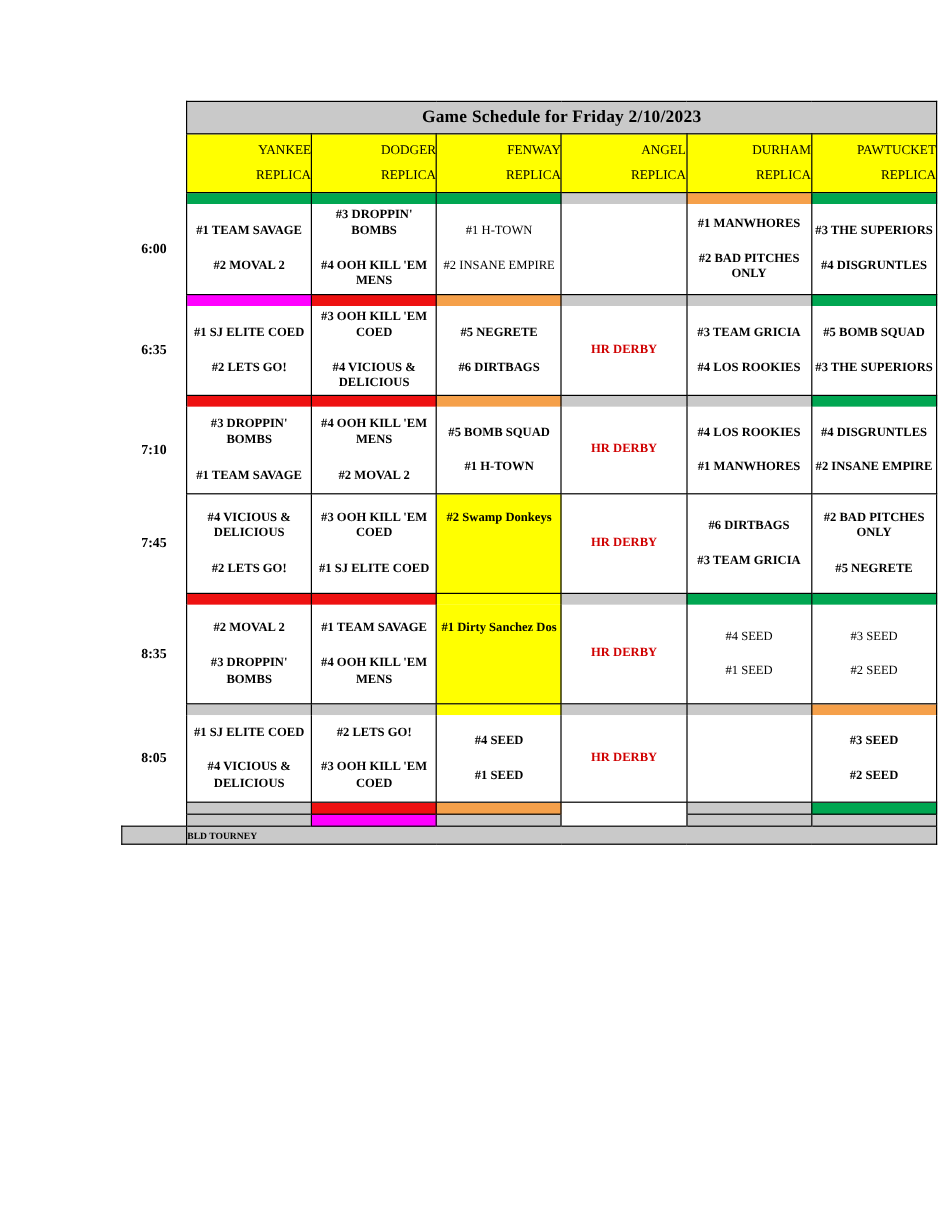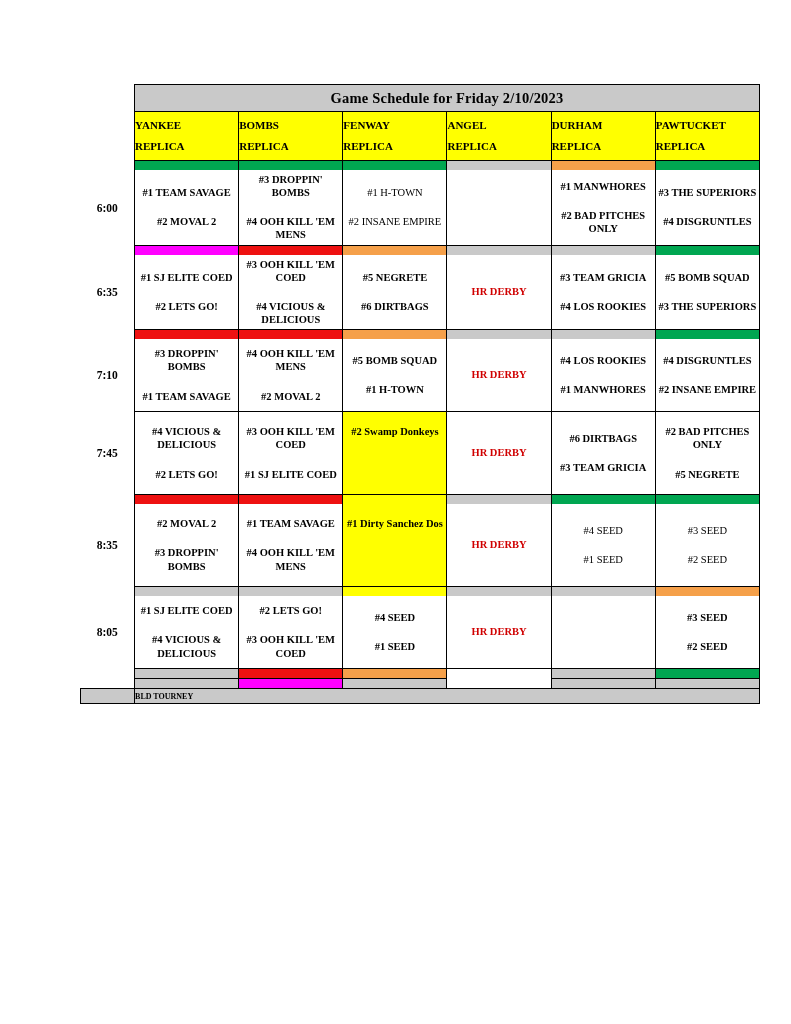--- a/index.html
+++ b/index.html
@@ -11,21 +11,21 @@
     width: 791px;
     height: 1024px;
     font-family: "Liberation Serif", serif;
     color: #000000;
   }
   .page {
     position: relative;
     width: 791px;
     height: 1024px;
     box-sizing: border-box;
-    padding: 84px 48px 0 80px;
+    padding: 84px 48px 0 101px;
   }
   table.schedule {
     border-collapse: collapse;
     table-layout: fixed;
     width: 680px;
   }
   table.schedule td, table.schedule th {
     padding: 0;
     margin: 0;
   }
@@ -42,22 +42,22 @@
     height: 26px;
     letter-spacing: .2px;
   }
   .time-blank {
     border: none;
     background: #ffffff;
   }
   .hdr-cell {
     background: #ffff00;
     border: 1px solid #000;
-    text-align: left;
-    font-weight: bold;
+    text-align: right;
+    font-weight: normal;
     font-size: 11px;
     height: 48px;
     line-height: 1.9;
   }
   .hdr-cell .l1 { display: block; }
   .hdr-cell .l2 { display: block; }
 
   .stripe-cell {
     height: 9px;
     border-left: 1px solid #000;
@@ -133,21 +133,21 @@
           <td class="time-blank"></td>
           <td class="title-cell" colspan="6">Game Schedule for Friday 2/10/2023</td>
         </tr>
         <tr>
           <td class="time-blank"></td>
           <td class="hdr-cell">
             <span class="l1">YANKEE</span>
             <span class="l2">REPLICA</span>
           </td>
           <td class="hdr-cell">
-            <span class="l1">BOMBS</span>
+            <span class="l1">DODGER</span>
             <span class="l2">REPLICA</span>
           </td>
           <td class="hdr-cell">
             <span class="l1">FENWAY</span>
             <span class="l2">REPLICA</span>
           </td>
           <td class="hdr-cell">
             <span class="l1">ANGEL</span>
             <span class="l2">REPLICA</span>
           </td>

